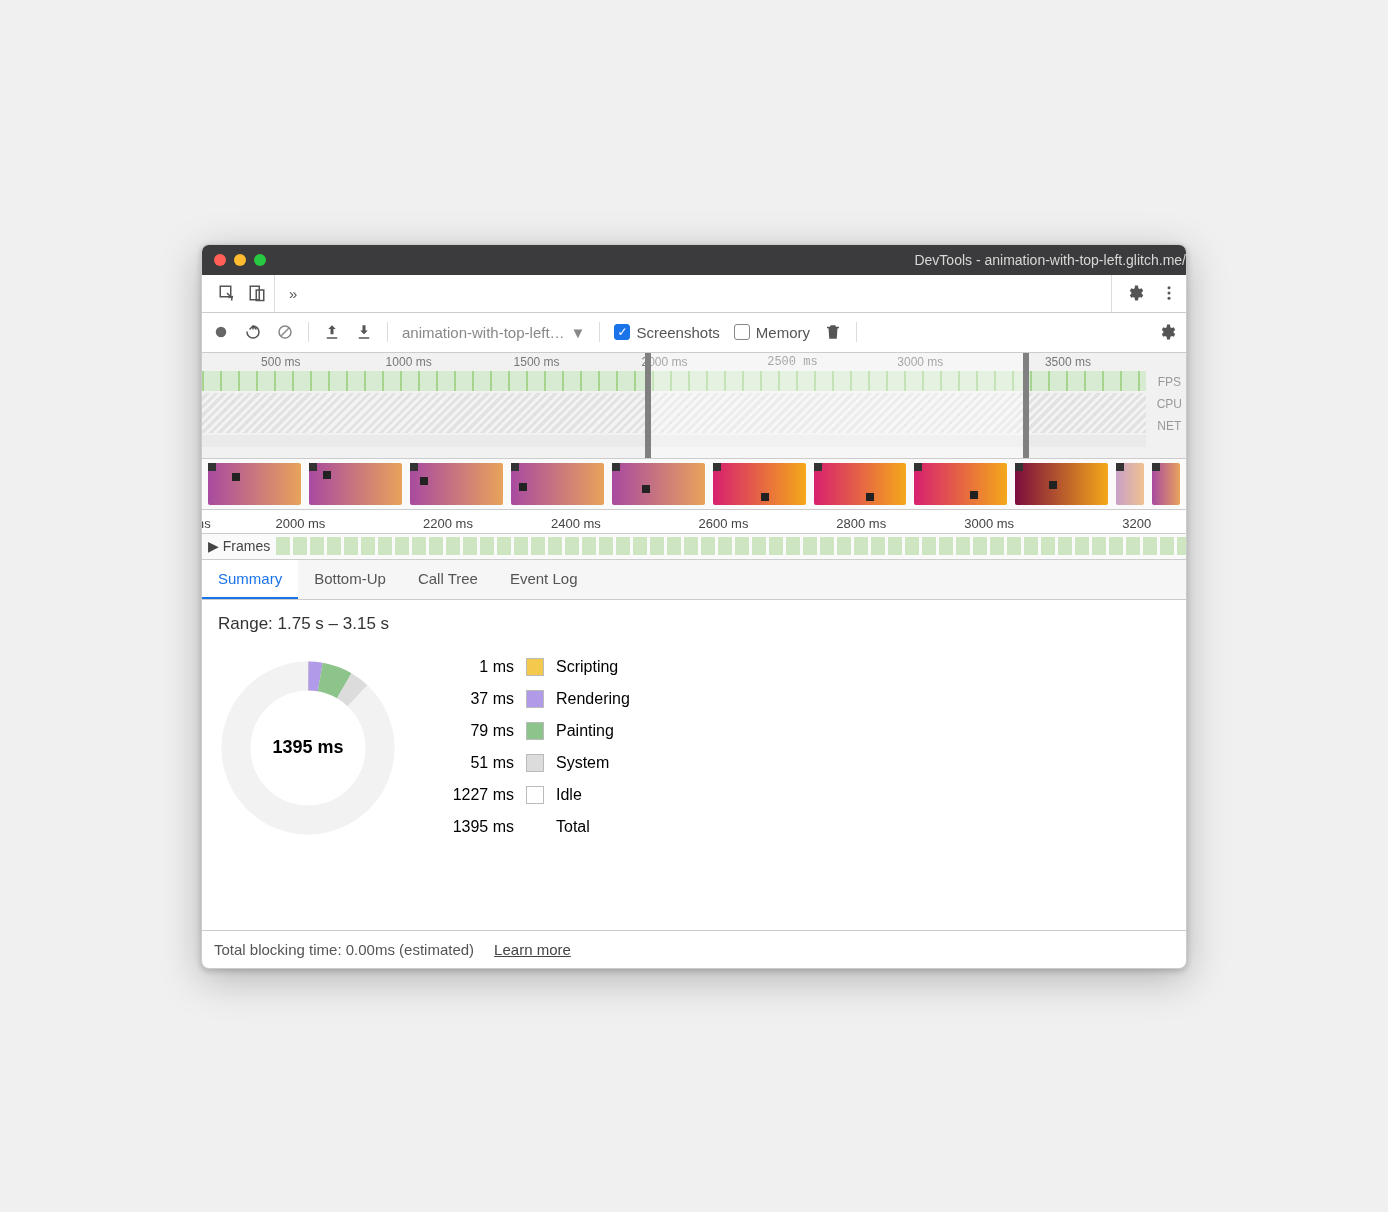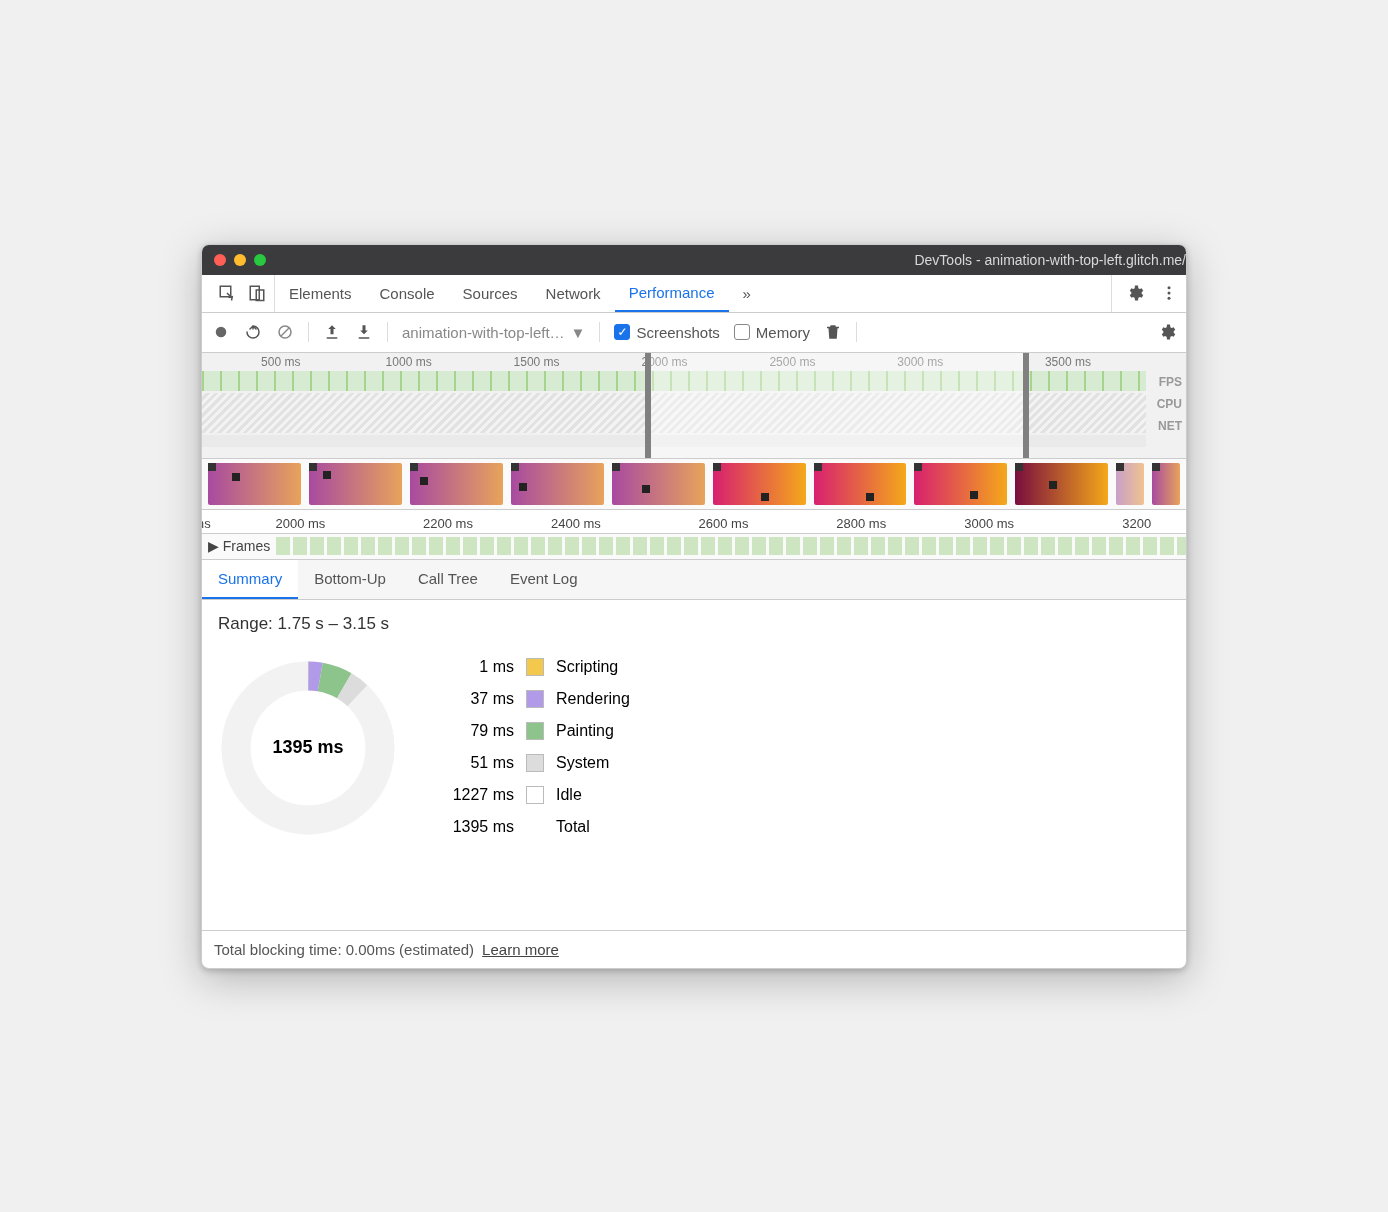--- a/index.html
+++ b/index.html
@@ -47,21 +47,21 @@
 .toolbar .sep { width:1px; height:20px; background:#ddd; }
 .rec-select { color:#888; display:flex; align-items:center; gap:6px; max-width:230px; }
 .checkbox { display:flex; align-items:center; gap:6px; }
 .cb { width:16px; height:16px; border:1px solid #888; border-radius:3px; background:#fff; display:inline-flex; align-items:center; justify-content:center;}
 .cb.checked { background:#1a73e8; border-color:#1a73e8; color:#fff; font-size:12px; }
 .overview {
   background:#f1f1f1; position:relative; height:106px; border-bottom:1px solid #ccc;
 }
 .overview-ticks { display:flex; font-size:12px; color:#777; position:absolute; top:2px; left:0; right:0;}
 .overview-ticks span { position:absolute; transform:translateX(-50%);}
-.ov-right-labels { position:absolute; right:4px; top:18px; font-size:12px; color:#999; font-weight:700; line-height:22px; text-align:right;}
+.ov-right-labels { position:absolute; right:4px; top:18px; font-size:12px; color:#999; font-weight:400; line-height:22px; text-align:center;}
 .fps-strip { position:absolute; top:18px; left:0; right:40px; height:20px; background:#d7ead2;}
 .fps-strip::after{content:""; position:absolute; inset:0; background:repeating-linear-gradient(90deg,#a6d48f 0 2px,transparent 2px 18px);}
 .cpu-strip { position:absolute; top:40px; left:0; right:40px; height:40px; background:repeating-linear-gradient(-45deg,#e2e2e2 0 3px,#f3f3f3 3px 6px);}
 .net-strip { position:absolute; top:82px; left:0; right:40px; height:12px; background:#eaeaea;}
 .ov-selection { position:absolute; top:0; bottom:0; border-left:6px solid #808080; border-right:6px solid #808080; background:rgba(255,255,255,.35);}
 .filmstrip { display:flex; gap:8px; padding:4px 6px; background:#fafafa; border-bottom:1px solid #ccc;}
 .thumb { height:42px; flex:1; border-radius:2px; position:relative; }
 .thumb::after{content:""; position:absolute; width:8px; height:8px; background:#333;}
 .timeline-header { display:flex; font-size:13px; color:#444; height:24px; align-items:flex-end; padding-bottom:2px; border-bottom:1px solid #ccc; position:relative;}
 .timeline-header span{ position:absolute; transform:translateX(-50%);}
@@ -74,21 +74,21 @@
 .content { padding:14px 16px 18px; min-height:330px; }
 .range { font-size:17px; color:#333; margin-bottom:24px;}
 .summary-row { display:flex; gap:40px; align-items:flex-start;}
 .donut { width:180px; height:180px; position:relative;}
 .donut svg { width:180px; height:180px; transform:rotate(-90deg);}
 .donut-center { position:absolute; inset:0; display:flex; align-items:center; justify-content:center; font-weight:700; font-size:18px;}
 .legend { display:grid; grid-template-columns:auto auto auto; column-gap:12px; row-gap:14px; font-size:16px;}
 .legend .val{ text-align:right; min-width:76px;}
 .legend .sw { width:18px; height:18px; border:1px solid #bbb;}
 .legend .lbl{}
-.footer { border-top:1px solid #ccc; padding:10px 12px; font-size:15px; color:#555; display:flex; gap:8px; align-items:center;}
+.footer { border-top:1px solid #ccc; padding:10px 12px; font-size:15px; color:#555; display:flex; gap:20px; align-items:center;}
 .footer a{ color:#444; text-decoration:underline; }
 .icon { width:18px; height:18px; display:inline-flex; align-items:center; justify-content:center; }
 svg { display:block; }
 </style>
 </head>
 <body>
 
 <div class="window">
 
   <div class="titlebar">
@@ -108,27 +108,20 @@
             <path d="M12 12l7 7M14 18l5-1-1 5"></path>
           </svg>
       </span>
       <span class="icon">
         <svg viewBox="0 0 24 24" width="20" height="20" stroke="#555" fill="none" stroke-width="2">
             <rect x="3" y="3" width="12" height="18"></rect>
             <rect x="11" y="8" width="10" height="14"></rect>
           </svg>
       </span>
     </div>
-    <div id="main-tabs" style="display:flex;height:100%;">
-        <div class="tab-item">Elements</div>
-        <div class="tab-item">Console</div>
-        <div class="tab-item">Sources</div>
-        <div class="tab-item">Network</div>
-        <div class="tab-item active">Performance</div>
-      </div>
     <div class="tab-item">»</div>
     <div class="tabbar-right">
       <span class="icon">
         <svg viewBox="0 0 24 24" width="20" height="20" fill="#555">
             <path d="M12 8a4 4 0 100 8 4 4 0 000-8zm9 4a7 7 0 00-.1-1.2l2.1-1.6-2-3.4-2.5 1a7 7 0 00-2-1.2L16 2h-4l-.5 3.6a7 7 0 00-2 1.2l-2.5-1-2 3.4 2.1 1.6A7 7 0 007 12c0 .4 0 .8.1 1.2L5 14.8l2 3.4 2.5-1c.6.5 1.3.9 2 1.2L12 22h4l.5-3.6c.7-.3 1.4-.7 2-1.2l2.5 1 2-3.4-2.1-1.6c.1-.4.1-.8.1-1.2z"></path>
           </svg>
       </span>
       <span class="icon">
         <svg viewBox="0 0 24 24" width="20" height="20" fill="#555">
             <circle cx="12" cy="5" r="2"></circle>
@@ -193,21 +186,21 @@
         </svg>
       </span>
   </div>
 
   <div class="overview">
     <div class="overview-ticks" id="ov-ticks">
         <span style="left: 8%;">500 ms</span>
         <span style="left: 21%; text-align: center;">1000 ms</span>
         <span style="left: 34%;">1500 ms</span>
         <span style="left: 47%;">2000 ms</span>
-        <span style="left: 60%;">2500 ms</span>
+        <span style="left: 60%; font-family: Liberation Mono, monospace;">2500 ms</span>
         <span style="left: 73%;">3000 ms</span>
         <span style="left: 88%;">3500 ms</span>
       </div>
     <div class="fps-strip"></div>
     <div class="cpu-strip"></div>
     <div class="net-strip"></div>
     <div class="ov-right-labels" id="ov-right-labels">
         <div>FPS</div>
         <div>CPU</div>
         <div>NET</div>

